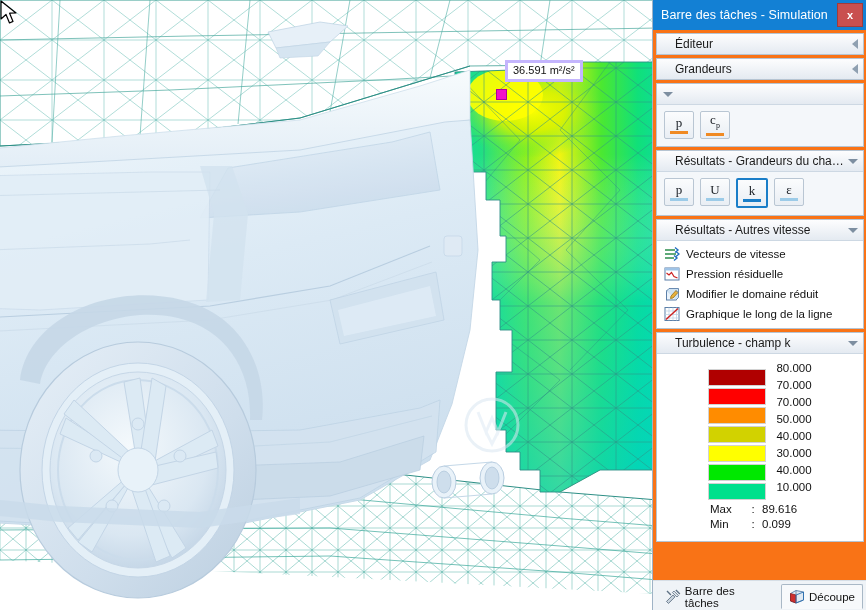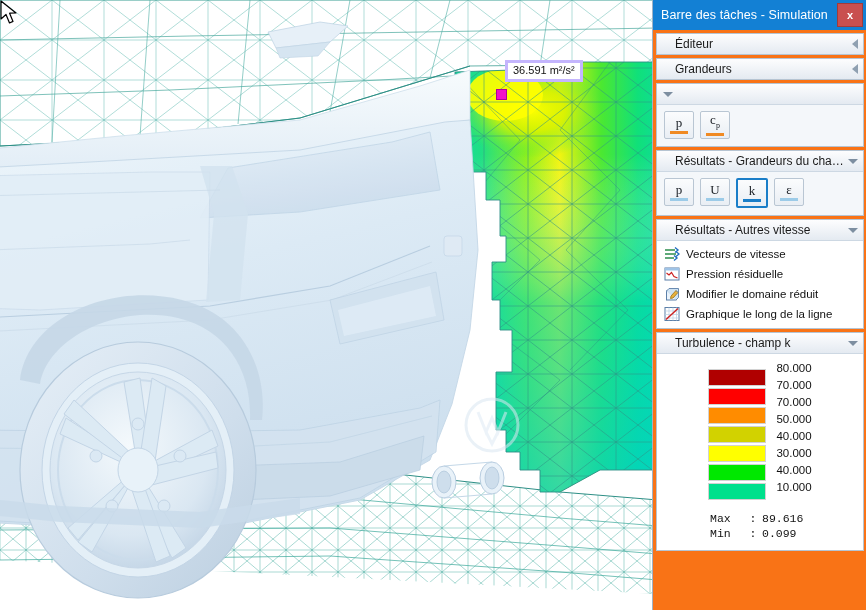--- a/index.html
+++ b/index.html
@@ -78,21 +78,21 @@
   .optitem .olbl{font-size:11.5px;color:#121212;}
   .oicon{width:16px;height:16px;flex:0 0 16px;}
 
   .legend{background:#fff;padding:6px 0 9px 0;}
   .legend .unit{text-align:center;font-size:11.5px;color:#111;margin:0 0 6px 0;}
   .legend .rows{display:flex;justify-content:center;gap:10px;}
   .sw-col{display:flex;flex-direction:column;padding-top:9px;}
   .sw{width:56px;height:15px;border:1px solid #d2d2d2;margin-bottom:2px;}
   .lv-col{display:flex;flex-direction:column;}
   .lv{font-size:11.5px;color:#111;height:17px;line-height:17px;text-align:left;font-variant-numeric:tabular-nums;}
-  .mm{margin-top:9px;display:flex;justify-content:center;font-family:Liberation Mono, monospace;}
+  .mm{display:flex;justify-content:center;}
   .mm table{border-collapse:collapse;font-size:11.5px;color:#111;}
   .mm td{padding:0 2px;line-height:15px;}
   .mm td.k{text-align:left;width:34px;}
   .mm td.c{text-align:center;width:10px;}
   .mm td.v{text-align:left;width:48px;}
 
   .tabbar{
     flex:0 0 auto;height:28px;display:flex;align-items:flex-end;
     padding:0 4px 1px 4px;gap:2px;background:#eff3f7;border-top:1px solid #d6dee6;
   }
@@ -454,15 +454,35 @@
                 <td class="v">0.099</td>
               </tr>
             </tbody>
               </table>
           </div>
         </div>
       </div>
 
     </div>
 
+    <div class="tabbar">
+      <div class="tab">
+        <svg width="16" height="16" viewBox="0 0 16 16">
+          <path d="M1.5,12.5 L8,6 L10,8 L3.5,14.5 Z" fill="#c9d4de" stroke="#5f7285" stroke-width="0.9"></path>
+          <path d="M9,2 L13.5,6.5 L12,8 L7.5,3.5 Z" fill="#e3e9ef" stroke="#5f7285" stroke-width="0.9"></path>
+          <path d="M11,1 L15,5" stroke="#5f7285" stroke-width="1.4"></path>
+          <path d="M2,2 L6,6" stroke="#5f7285" stroke-width="1.4"></path>
+        </svg>
+        <span>Barre des tâches</span>
+      </div>
+      <div class="tab active">
+        <svg width="16" height="16" viewBox="0 0 16 16">
+          <path d="M1.5,4.5 L7,1.5 L14.5,3 L14.5,11 L7,14 L1.5,12 Z" fill="#dfe9f3" stroke="#5b7fa8" stroke-width="0.9"></path>
+          <path d="M1.5,4.5 L7,6 L7,14 L1.5,12 Z" fill="#cf2f2f" stroke="#8f1d1d" stroke-width="0.8"></path>
+          <path d="M7,6 L14.5,3 L14.5,11 L7,14 Z" fill="none" stroke="#2a6fb0" stroke-width="0.9"></path>
+          <path d="M7,1.5 L7,6" stroke="#5b7fa8" stroke-width="0.8"></path>
+        </svg>
+        <span>Découpe</span>
+      </div>
+    </div>
 
   </div>
 </div>
 
 </body></html>

